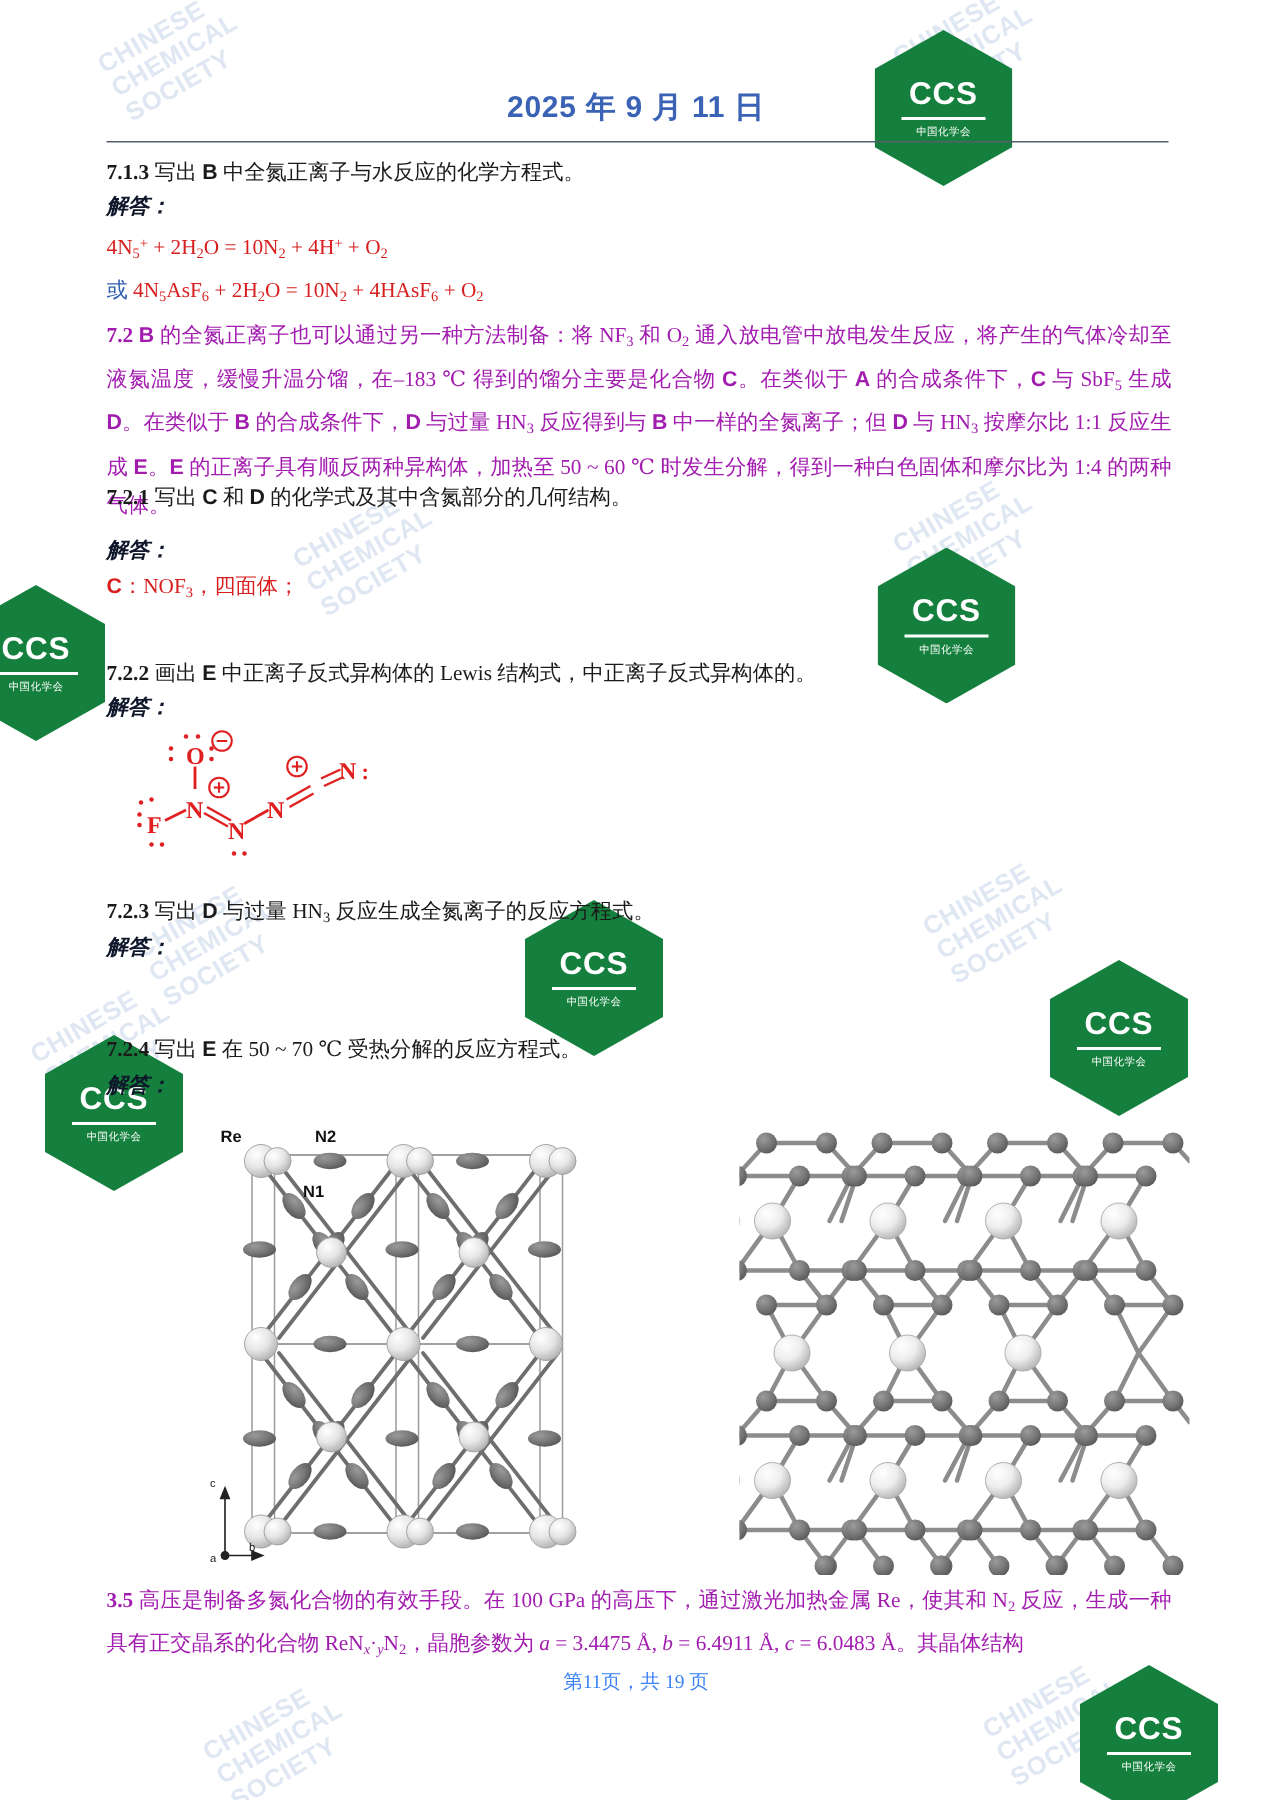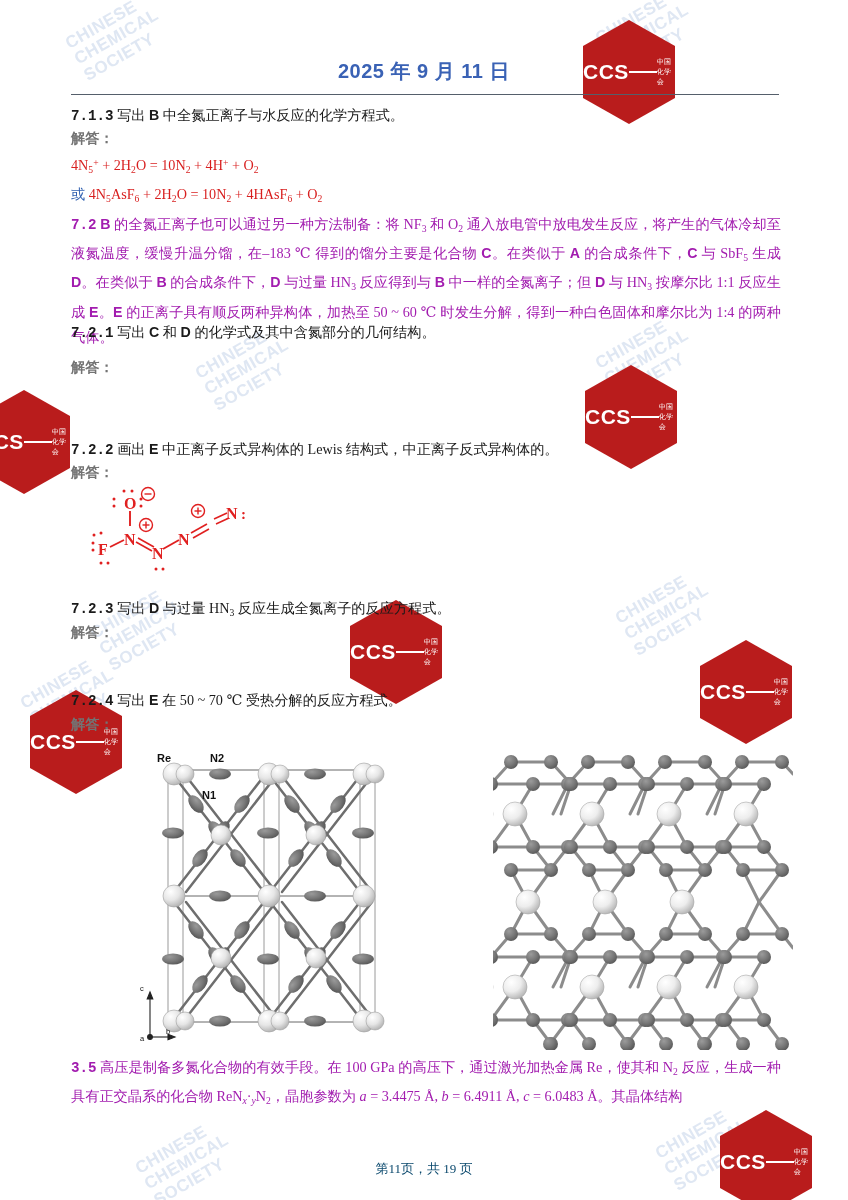--- a/index.html
+++ b/index.html
@@ -32,23 +32,24 @@
     line-height: 1.08;
     letter-spacing: 0.5px;
     white-space: pre;
     transform-origin: center center;
     user-select: none;
   }
   .wm-hex {
     position: absolute;
     width: 92px;
     height: 104px;
-    background: #b91c1c;
+    background: #15803d;
     clip-path: polygon(50% 0%, 100% 25%, 100% 75%, 50% 100%, 0% 75%, 0% 25%);
     display: flex;
+    flex-direction: column;
     align-items: center;
     justify-content: center;
     user-select: none;
   }
   .wm-hex .ccs {
     font-family: "Liberation Sans", sans-serif;
     font-weight: 700;
     font-size: 21px;
     color: #ffffff;
     letter-spacing: 0.5px;
@@ -93,30 +94,31 @@
     background: #555f6b;
   }
 
   .blk { position: absolute; left: 71px; width: 710px; }
 
   .qline {
     font-size: 14.2px;
     line-height: 25px;
     color: #1a1a1a;
   }
-  .qnum { font-weight: 700; font-family: Liberation Mono, monospace; }
+  .qnum { font-weight: 700; font-family: Liberation Serif, serif; }
   .bold-lbl { font-weight: 700; font-family: "Liberation Sans", sans-serif; }
   .ital { font-style: italic; }
 
   .ans-label {
     font-size: 14.2px;
     font-weight: 700;
-    color: #737373;
+    color: #0f172a;
     line-height: 24px;
     font-family: "Liberation Serif", serif;
+    font-style: italic;
   }
   .ans-line {
     font-size: 14.2px;
     color: #d81f1f;
     line-height: 25px;
   }
   .blue-or { color: #2f5fb0; }
   sub { font-size: 0.68em; vertical-align: -0.28em; }
   sup { font-size: 0.68em; vertical-align: 0.42em; }
 
@@ -162,26 +164,26 @@
   .axis-label {
     position: absolute;
     font-family: "Liberation Sans", sans-serif;
     font-size: 7.5px;
     color: #111;
     z-index: 5;
   }
 
   .footer {
     position: absolute;
-    top: 1160px;
+    top: 1112px;
     left: 0;
     width: 848px;
     text-align: center;
     font-size: 13px;
-    color: #0c4a6e;
+    color: #3b82f6;
   }
 </style>
 </head>
 <body>
 
 <div class="page">
 
   <div class="wm-layer">
     <div class="wm-text" style="left:70px; top:10px; font-size:17px; transform:rotate(-30deg);">CHINESE
 CHEMICAL
@@ -278,20 +280,23 @@
     </div>
 
     <div class="blk" style="top:320px;">
       <div class="qline">
         <span class="qnum">7.2.1</span>
         <span>写出 </span><span class="bold-lbl">C</span><span> 和 </span><span class="bold-lbl">D</span><span> 的化学式及其中含氮部分的几何结构。</span>
       </div>
     </div>
     <div class="blk" style="top:355px;">
       <div class="ans-label">解答：</div>
+      <div class="ans-line">
+        <span class="bold-lbl">C</span>：NOF<sub>3</sub>，四面体；
+      </div>
     </div>
 
     <div class="blk" style="top:437px;">
       <div class="qline">
         <span class="qnum">7.2.2</span>
         <span>画出 </span><span class="bold-lbl">E</span><span> 中正离子反式异构体的 Lewis 结构式，中正离子反式异构体的。</span>
       </div>
     </div>
     <div class="blk" style="top:460px;">
       <div class="ans-label">解答：</div>
@@ -367,21 +372,21 @@
         <span>写出 </span><span class="bold-lbl">E</span><span> 在 50 ~ 70 ℃ 受热分解的反应方程式。</span>
       </div>
     </div>
     <div class="blk" style="top:712px;">
       <div class="ans-label">解答：</div>
     </div>
 
     <div class="fig-wrap">
 
       <div class="fig-left">
-        <div class="fig-label" style="left:19px; top:0px;">Re</div>
+        <div class="fig-label" style="left:9px; top:0px;">Re</div>
         <div class="fig-label" style="left:72px; top:0px;">N2</div>
         <div class="fig-label" style="left:64px; top:37px;">N1</div>
         <div class="axis-label" style="left:2px; top:232px;">c</div>
         <div class="axis-label" style="left:28px; top:275px;">b</div>
         <div class="axis-label" style="left:2px; top:282px;">a</div>
 
         <svg width="330" height="298" viewBox="0 0 330 298">
           <defs>
             <radialGradient id="reG" cx="35%" cy="30%" r="72%">
               <stop offset="0%" stop-color="#ffffff"></stop>

